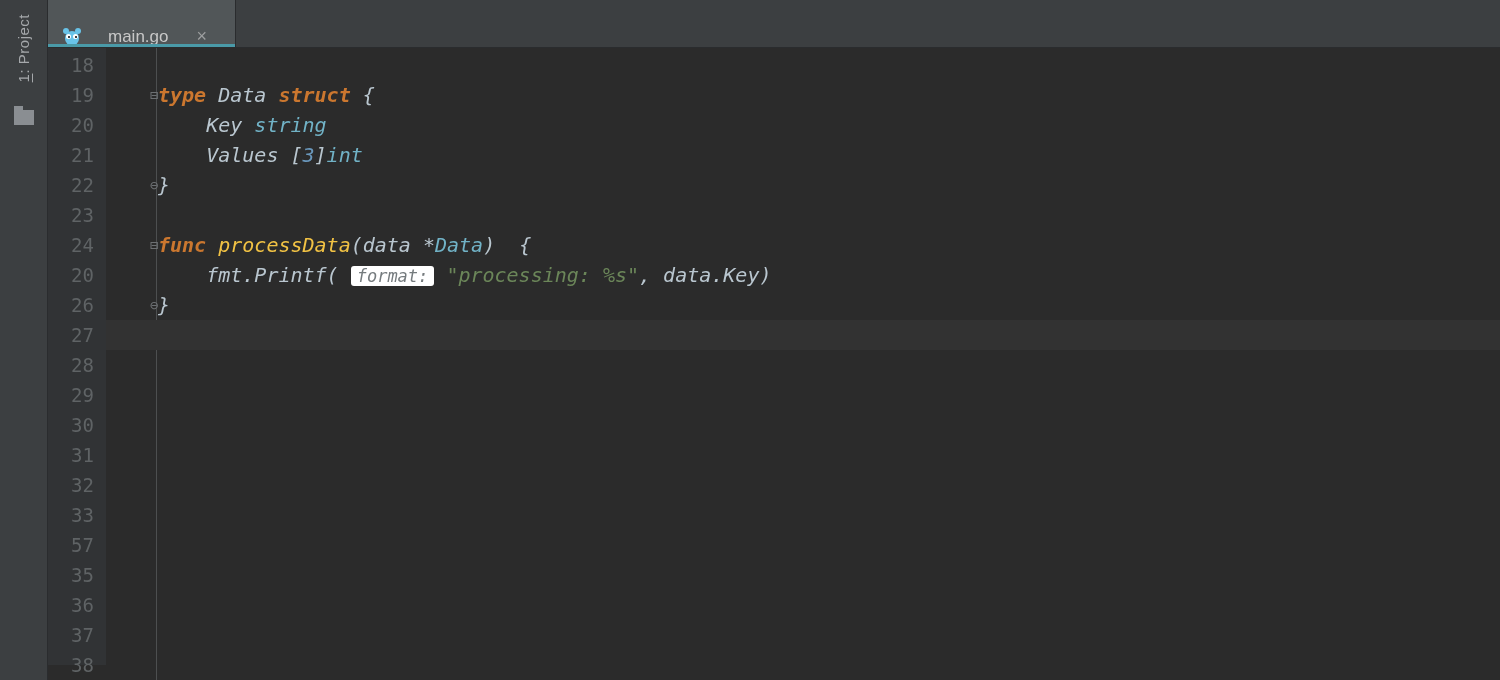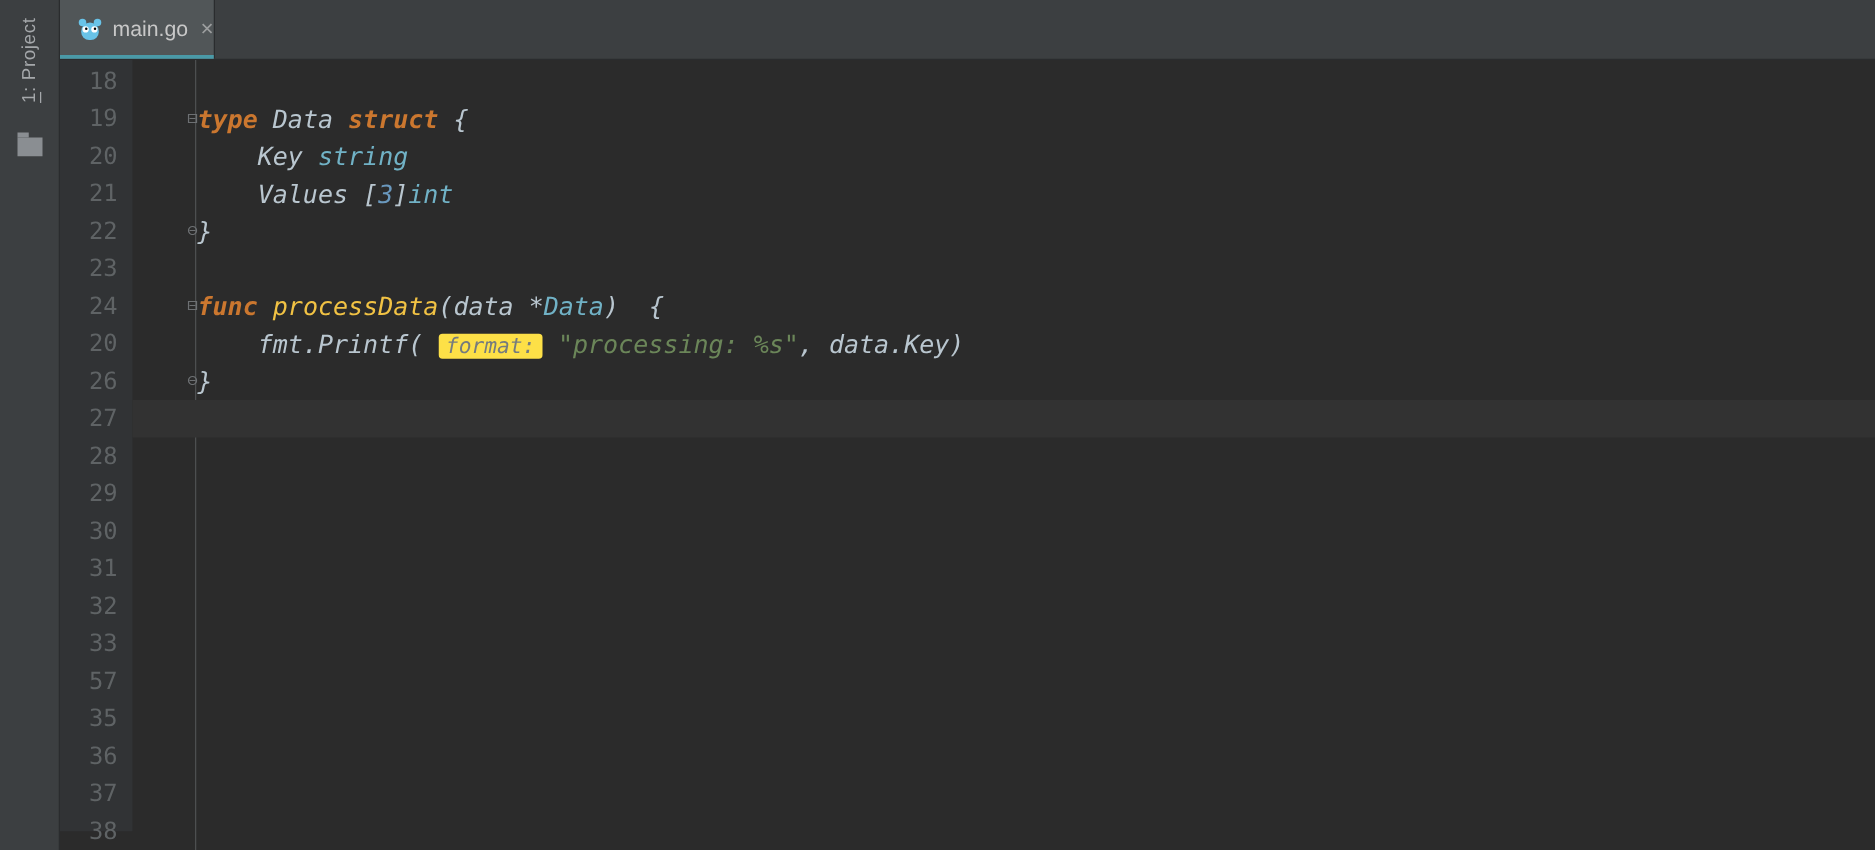--- a/index.html
+++ b/index.html
@@ -53,23 +53,23 @@
     position: absolute;
     left: 48px; right: 0; top: 0;
     height: 48px;
     background: #3c3f41;
     display: flex;
     align-items: stretch;
     border-bottom: 1px solid #2a2c2e;
   }
   .tab {
     display: flex;
-    align-items: center;
-    gap: 8px;
-    padding: 0 0 0 14px;
+    align-items: flex-end;
+    gap: 26px;
+    padding: 0 28px 0 14px;
     background: #515658;
     border-right: 1px solid #2a2c2e;
     position: relative;
     font-family: "Helvetica Neue", Arial, sans-serif;
     font-size: 17px;
     color: #c8c8c8;
     cursor: pointer;
   }
   .tab::after{
     content:"";
@@ -165,21 +165,21 @@
 
   
   .kw  { color: #cb772f; font-weight: 600; }
   .typ { color: #71b2c6; }
   .num { color: #6a98bd; }
   .str { color: #6b8659; }
   .fn  { color: #f1c244; }
   .txt { color: #b9c6cf; }
   .hint{
     color:#757b7e;
-    background:#fde047;
+    background:#ffffff;
     border-radius:3px;
     padding:0 6px;
     font-size:17px;
   }
 </style>
 </head>
 <body>
 
 <div class="project-strip">
   <div class="project-label">

